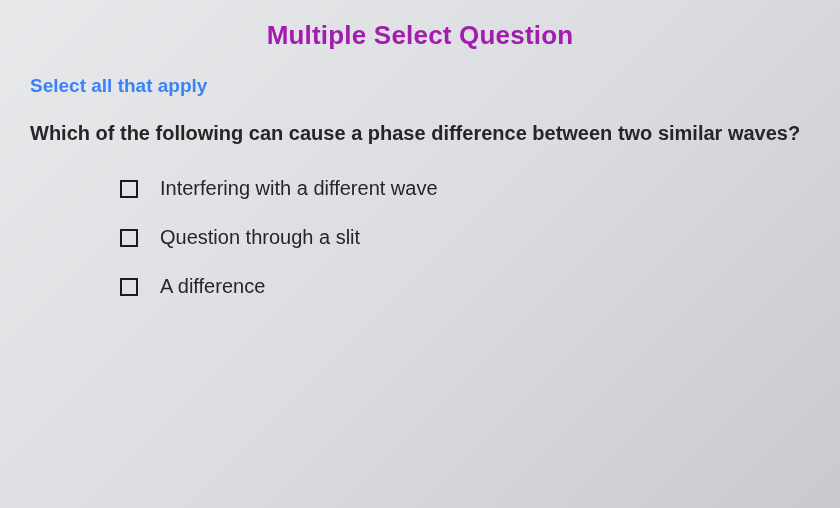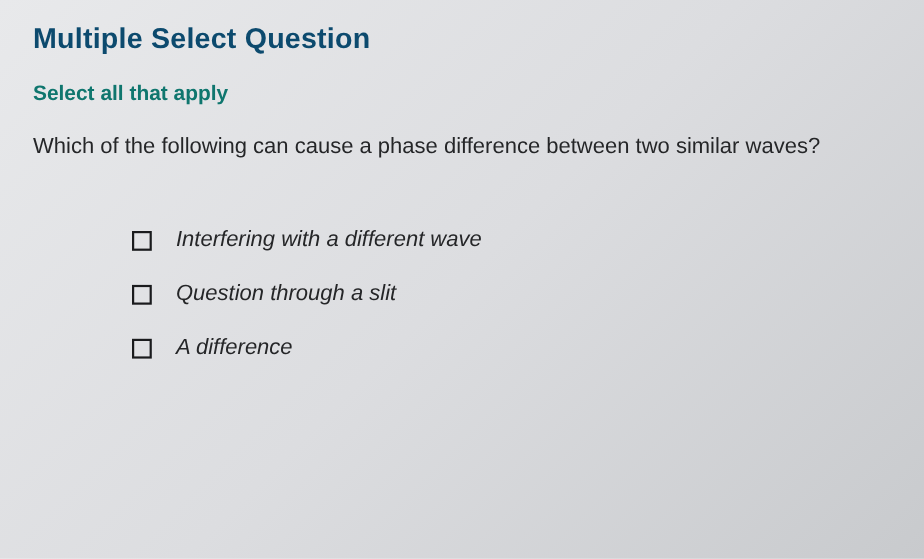--- a/index.html
+++ b/index.html
@@ -16,34 +16,35 @@
       color: #2a2b2d;
       overflow: hidden;
     }
     .question-card {
       width: 100%;
     }
     .question-type {
       font-size: 26px;
       font-weight: 700;
       letter-spacing: 0.2px;
-      color: #0c4a6e;
+      color: #a21caf;
       margin-bottom: 24px;
+      text-align: center;
     }
     .instruction {
       font-size: 19px;
       font-weight: 700;
-      color: #0f766e;
+      color: #3b82f6;
       margin-bottom: 22px;
     }
     .question-text {
       font-size: 20px;
-      font-weight: 400;
+      font-weight: 700;
       color: #252628;
-      margin-bottom: 60px;
+      margin-bottom: 30px;
       line-height: 1.4;
     }
     .options {
       padding-left: 90px;
     }
     .option-row {
       display: flex;
       align-items: center;
       margin-bottom: 26px;
     }
@@ -53,21 +54,20 @@
       border: 2.5px solid #1a1b1d;
       background: transparent;
       flex-shrink: 0;
       margin-right: 22px;
       cursor: pointer;
     }
     .option-label {
       font-size: 20px;
       font-weight: 400;
       color: #252628;
-      font-style: italic;
     }
   </style>
 </head>
 <body>
 
 <div class="question-card">
   <h1 class="question-type">Multiple Select Question</h1>
   <div class="instruction">Select all that apply</div>
   <div class="question-text">Which of the following can cause a phase difference between two similar waves?</div>
 

